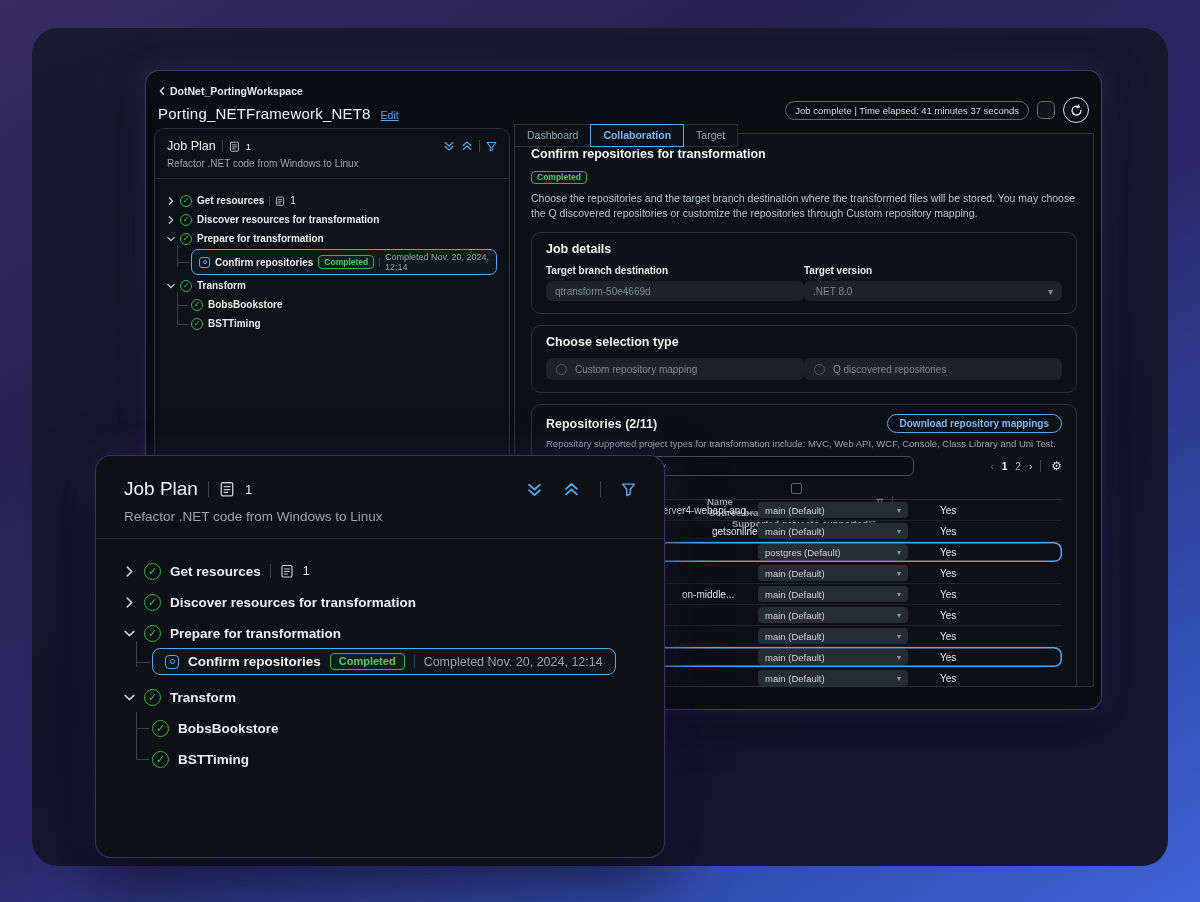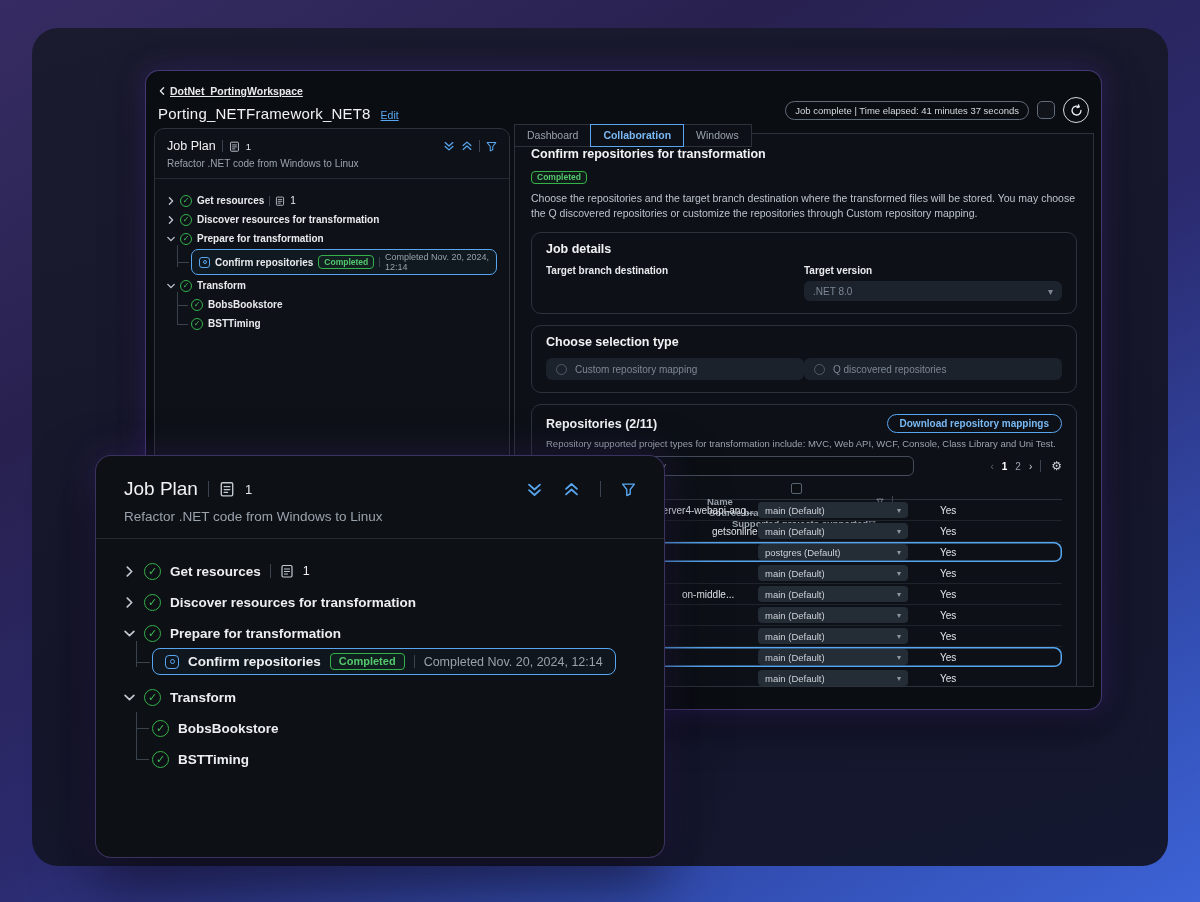--- a/index.html
+++ b/index.html
@@ -12,21 +12,21 @@
   .screen { position:absolute; left:32px; top:28px; width:1136px; height:838px;
     background:linear-gradient(165deg,#1a1b2e 0%, #15162a 60%, #141830 100%); border-radius:26px; }
 
   
   .window { position:absolute; left:145px; top:70px; width:957px; height:640px;
     background:#0a0d12; border-radius:14px; border:1px solid rgba(140,107,233,.45);
     box-shadow:0 0 28px rgba(110,70,220,.28), 0 14px 40px rgba(0,0,0,.5); }
 
   .win-header { position:absolute; left:12px; right:12px; top:10px; height:44px; }
   .crumb { display:inline-flex; align-items:center; gap:4px; color:#e8eaed; font-size:10.5px; cursor:pointer; }
-  .crumb .txt { text-decoration:underline; font-weight:600; }
+  .crumb .txt { font-weight:600; }
   .title-row { margin-top:6px; display:flex; align-items:baseline; gap:10px; }
   .win-title { font-size:15px; color:#f1f3f5; font-weight:500; letter-spacing:.2px; }
   .edit-link { font-size:10.5px; color:#58a6f0; text-decoration:underline; cursor:pointer; }
   .header-right { position:absolute; right:0; top:16px; display:flex; align-items:center; gap:8px; }
   .status-pill { border:1px solid #616b79; border-radius:10px; padding:3px 9px; font-size:9.5px; color:#d5dbdb; white-space:nowrap; }
   .sq-btn { width:18px; height:18px; border:1px solid #616b79; border-radius:5px; background:#11151b; cursor:pointer; }
   .refresh-btn { width:26px; height:26px; border-radius:50%; border:1.5px solid #d7dde3; background:transparent;
     display:flex; align-items:center; justify-content:center; color:#eef1f4; cursor:pointer; }
 
   
@@ -282,35 +282,38 @@
           <span class="check check-sm">✓</span>
           <span class="tlabel">BSTTiming</span>
         </div>
       </div>
     </div>
   </div>
 
   <div class="tabs">
     <div class="tab">Dashboard</div>
     <div class="tab active">Collaboration</div>
-    <div class="tab">Windows</div>
+    <div class="tab">Target</div>
   </div>
 
   <div class="rpanel">
     <div class="rp-heading">Confirm repositories for transformation</div>
     <div class="rp-badge-row">
       <span class="badge-green badge-sm">Completed</span>
     </div>
     <div class="rp-desc">Choose the repositories and the target branch destination where the transformed files will be stored. You may choose the Q discovered repositories or customize the repositories through Custom repository mapping.</div>
 
     <div class="card">
       <div class="card-title">Job details</div>
       <div class="form-grid">
         <div>
           <div class="field-label">Target branch destination</div>
+          <div class="field">
+            <span>qtransform-50e4669d</span>
+          </div>
         </div>
         <div>
           <div class="field-label">Target version</div>
           <div class="field select">
             <span>.NET 8.0</span>
             <span class="car">▾</span>
           </div>
         </div>
       </div>
     </div>

